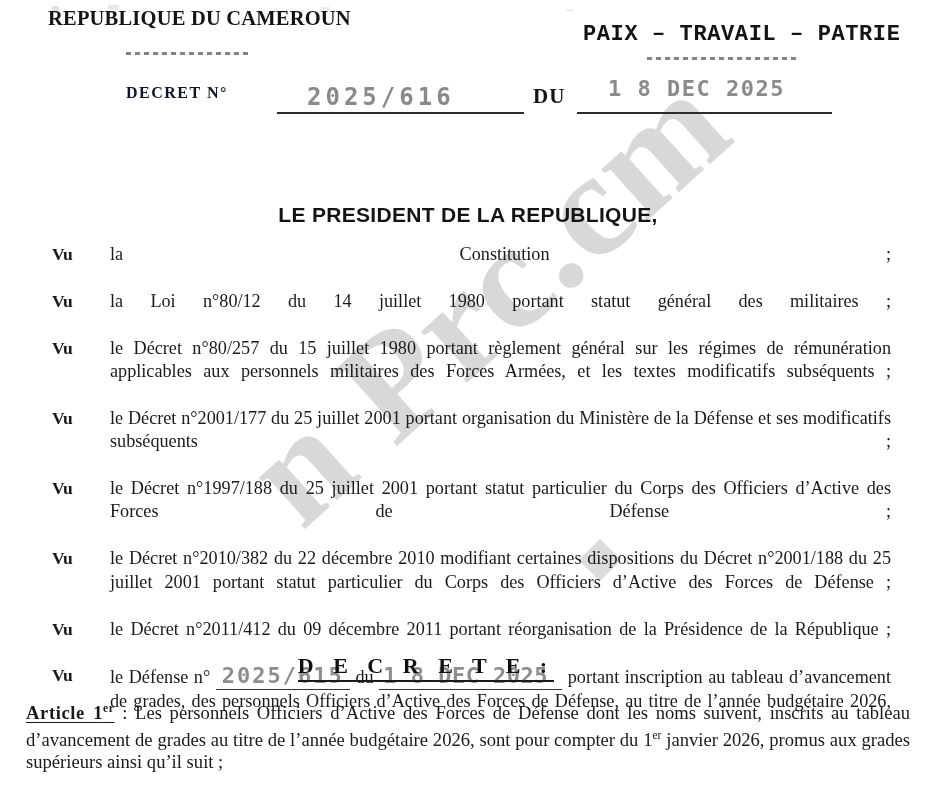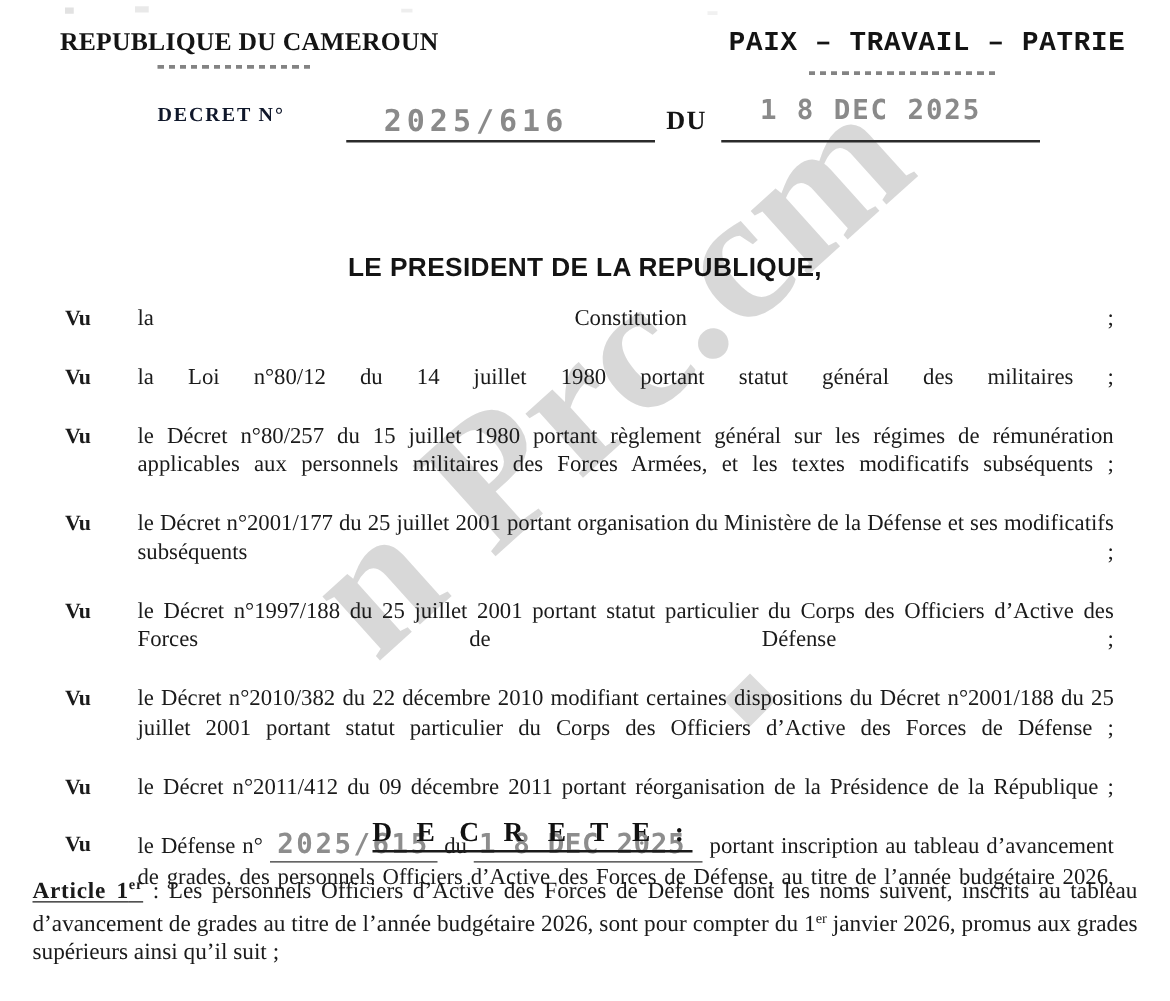--- a/index.html
+++ b/index.html
@@ -53,21 +53,21 @@
     position: relative;
     z-index: 2;
     width: 936px;
     height: 801px;
   }
 
   .abs { position: absolute; }
 
   
   .hdr-left {
-    left: 48px; top: 23px;
+    left: 48px; top: 7px;
     font-family: "Liberation Serif", "DejaVu Serif", serif;
     font-weight: 700;
     font-size: 20.5px;
     letter-spacing: .2px;
     color: #141414;
   }
   .hdr-right {
     left: 583px; top: 22px;
     font-family: Liberation Mono, monospace;
     font-weight: 700;

